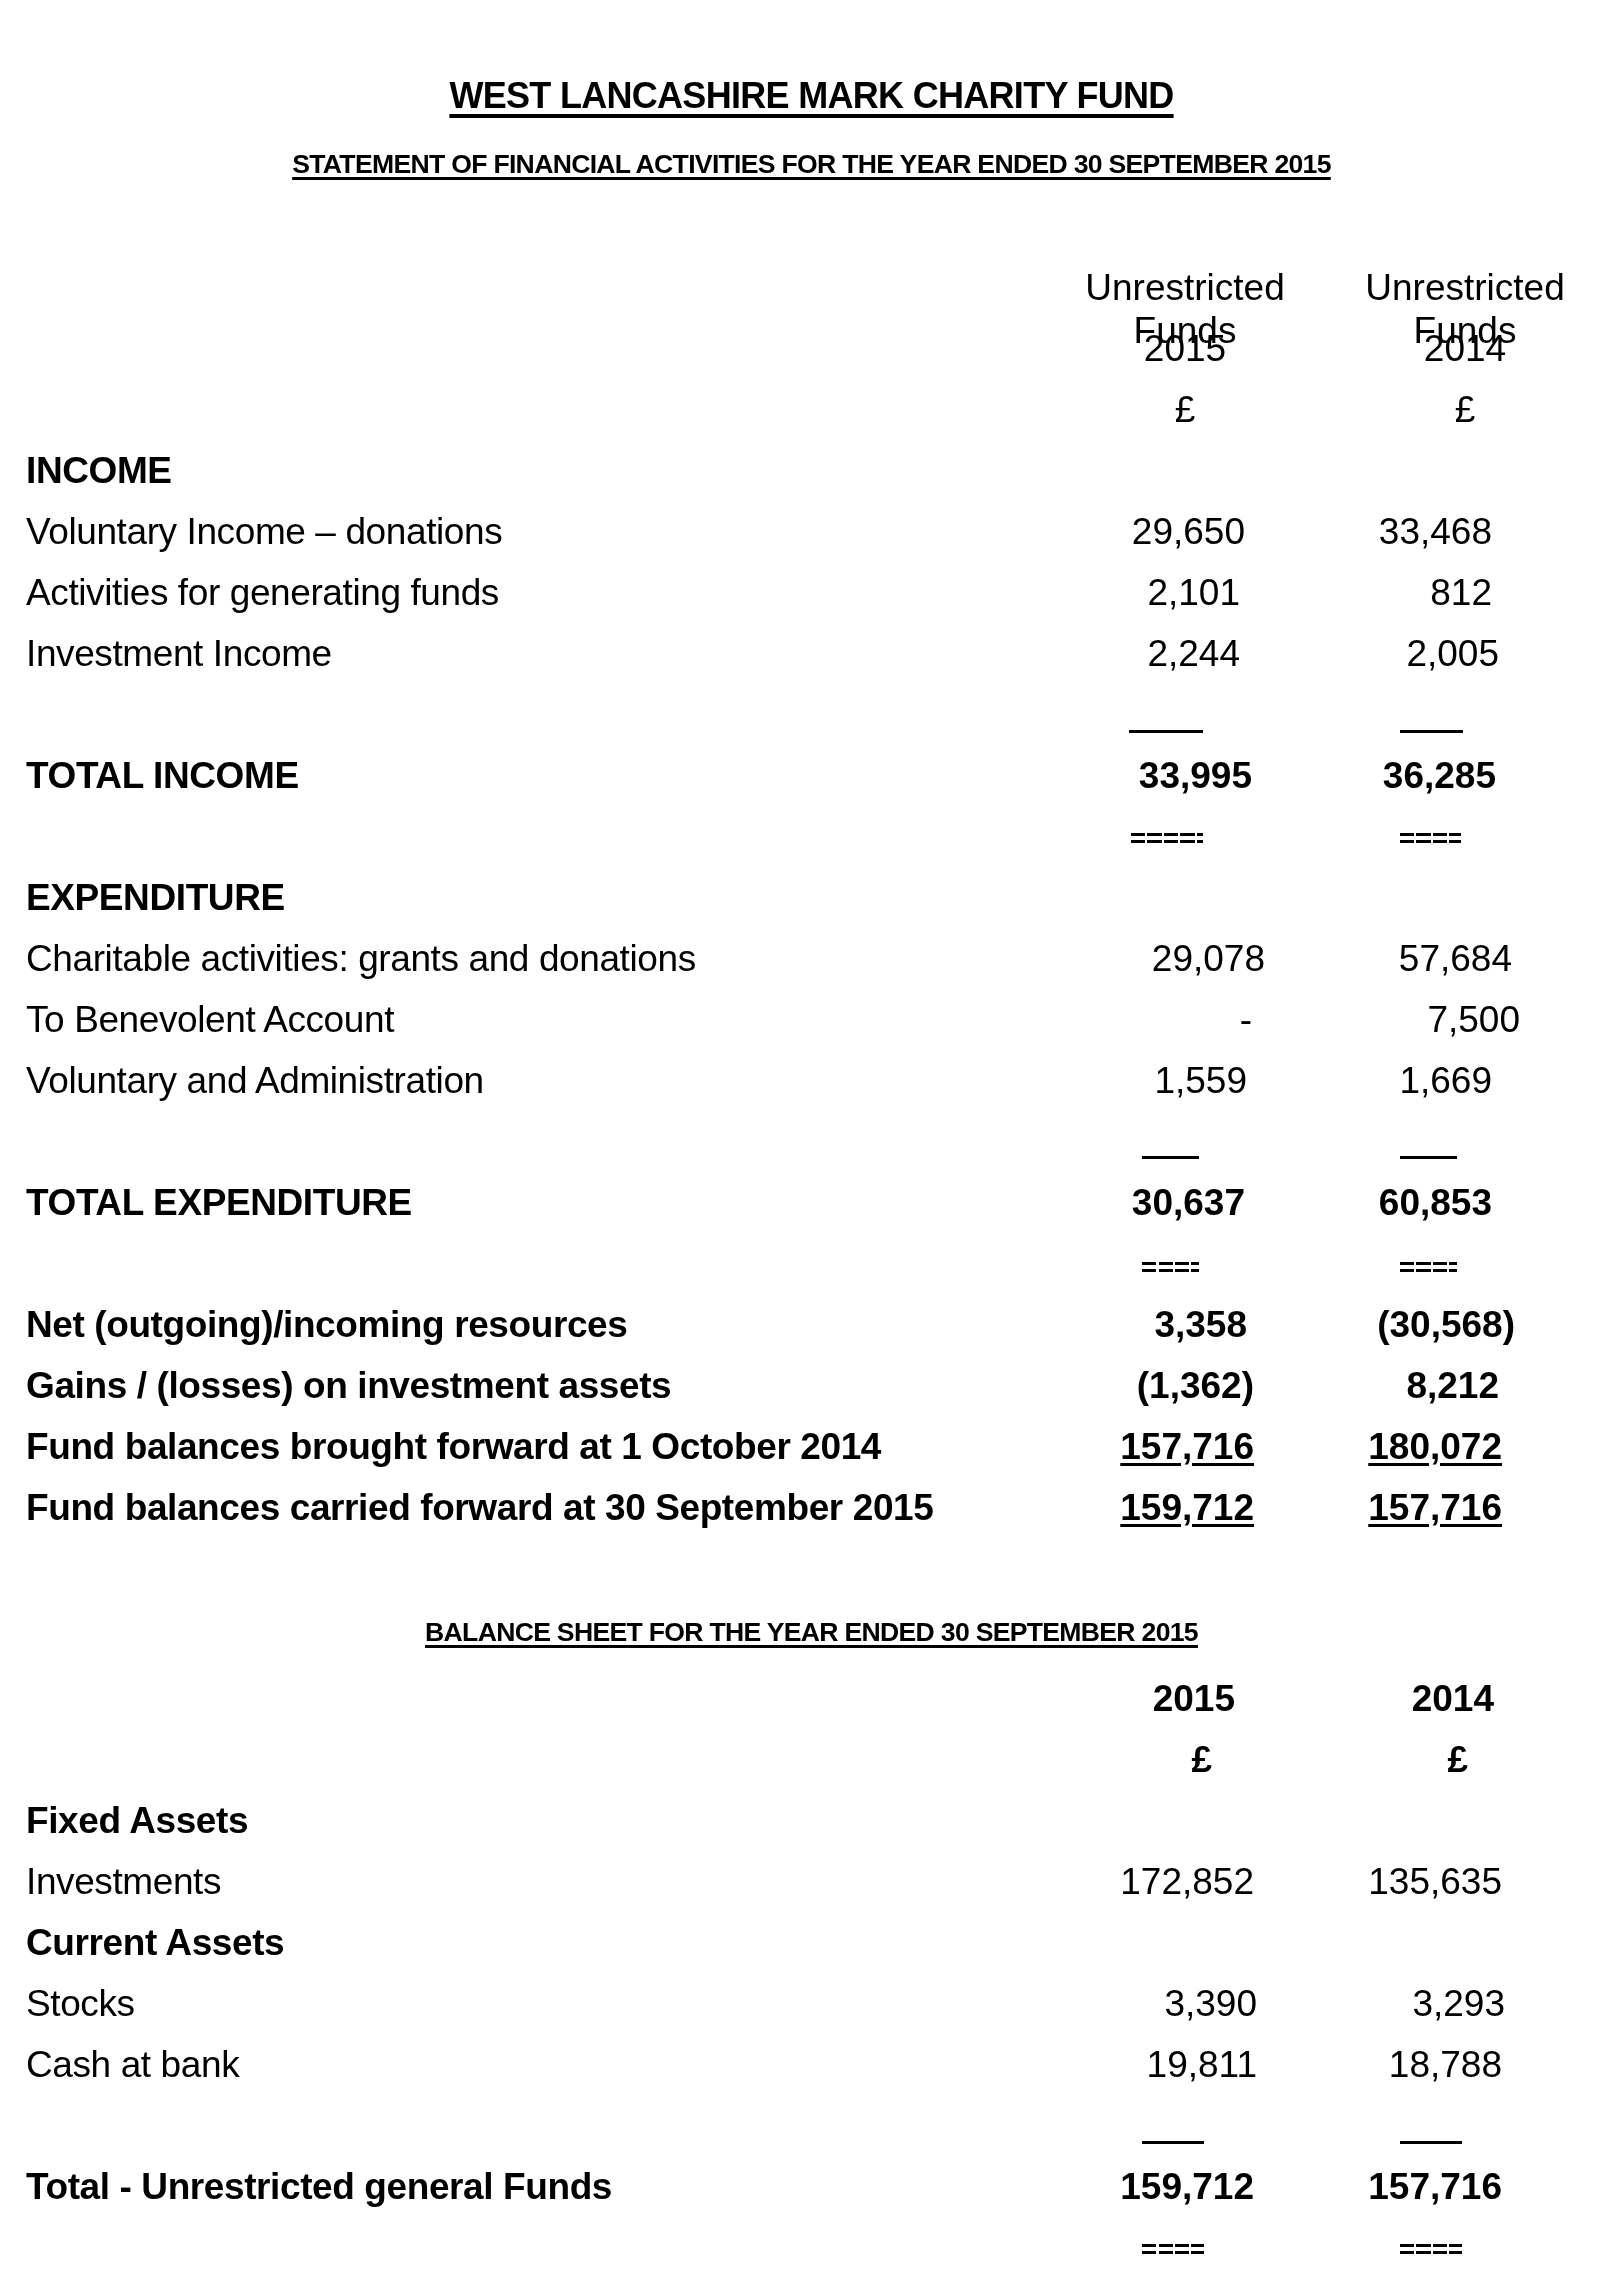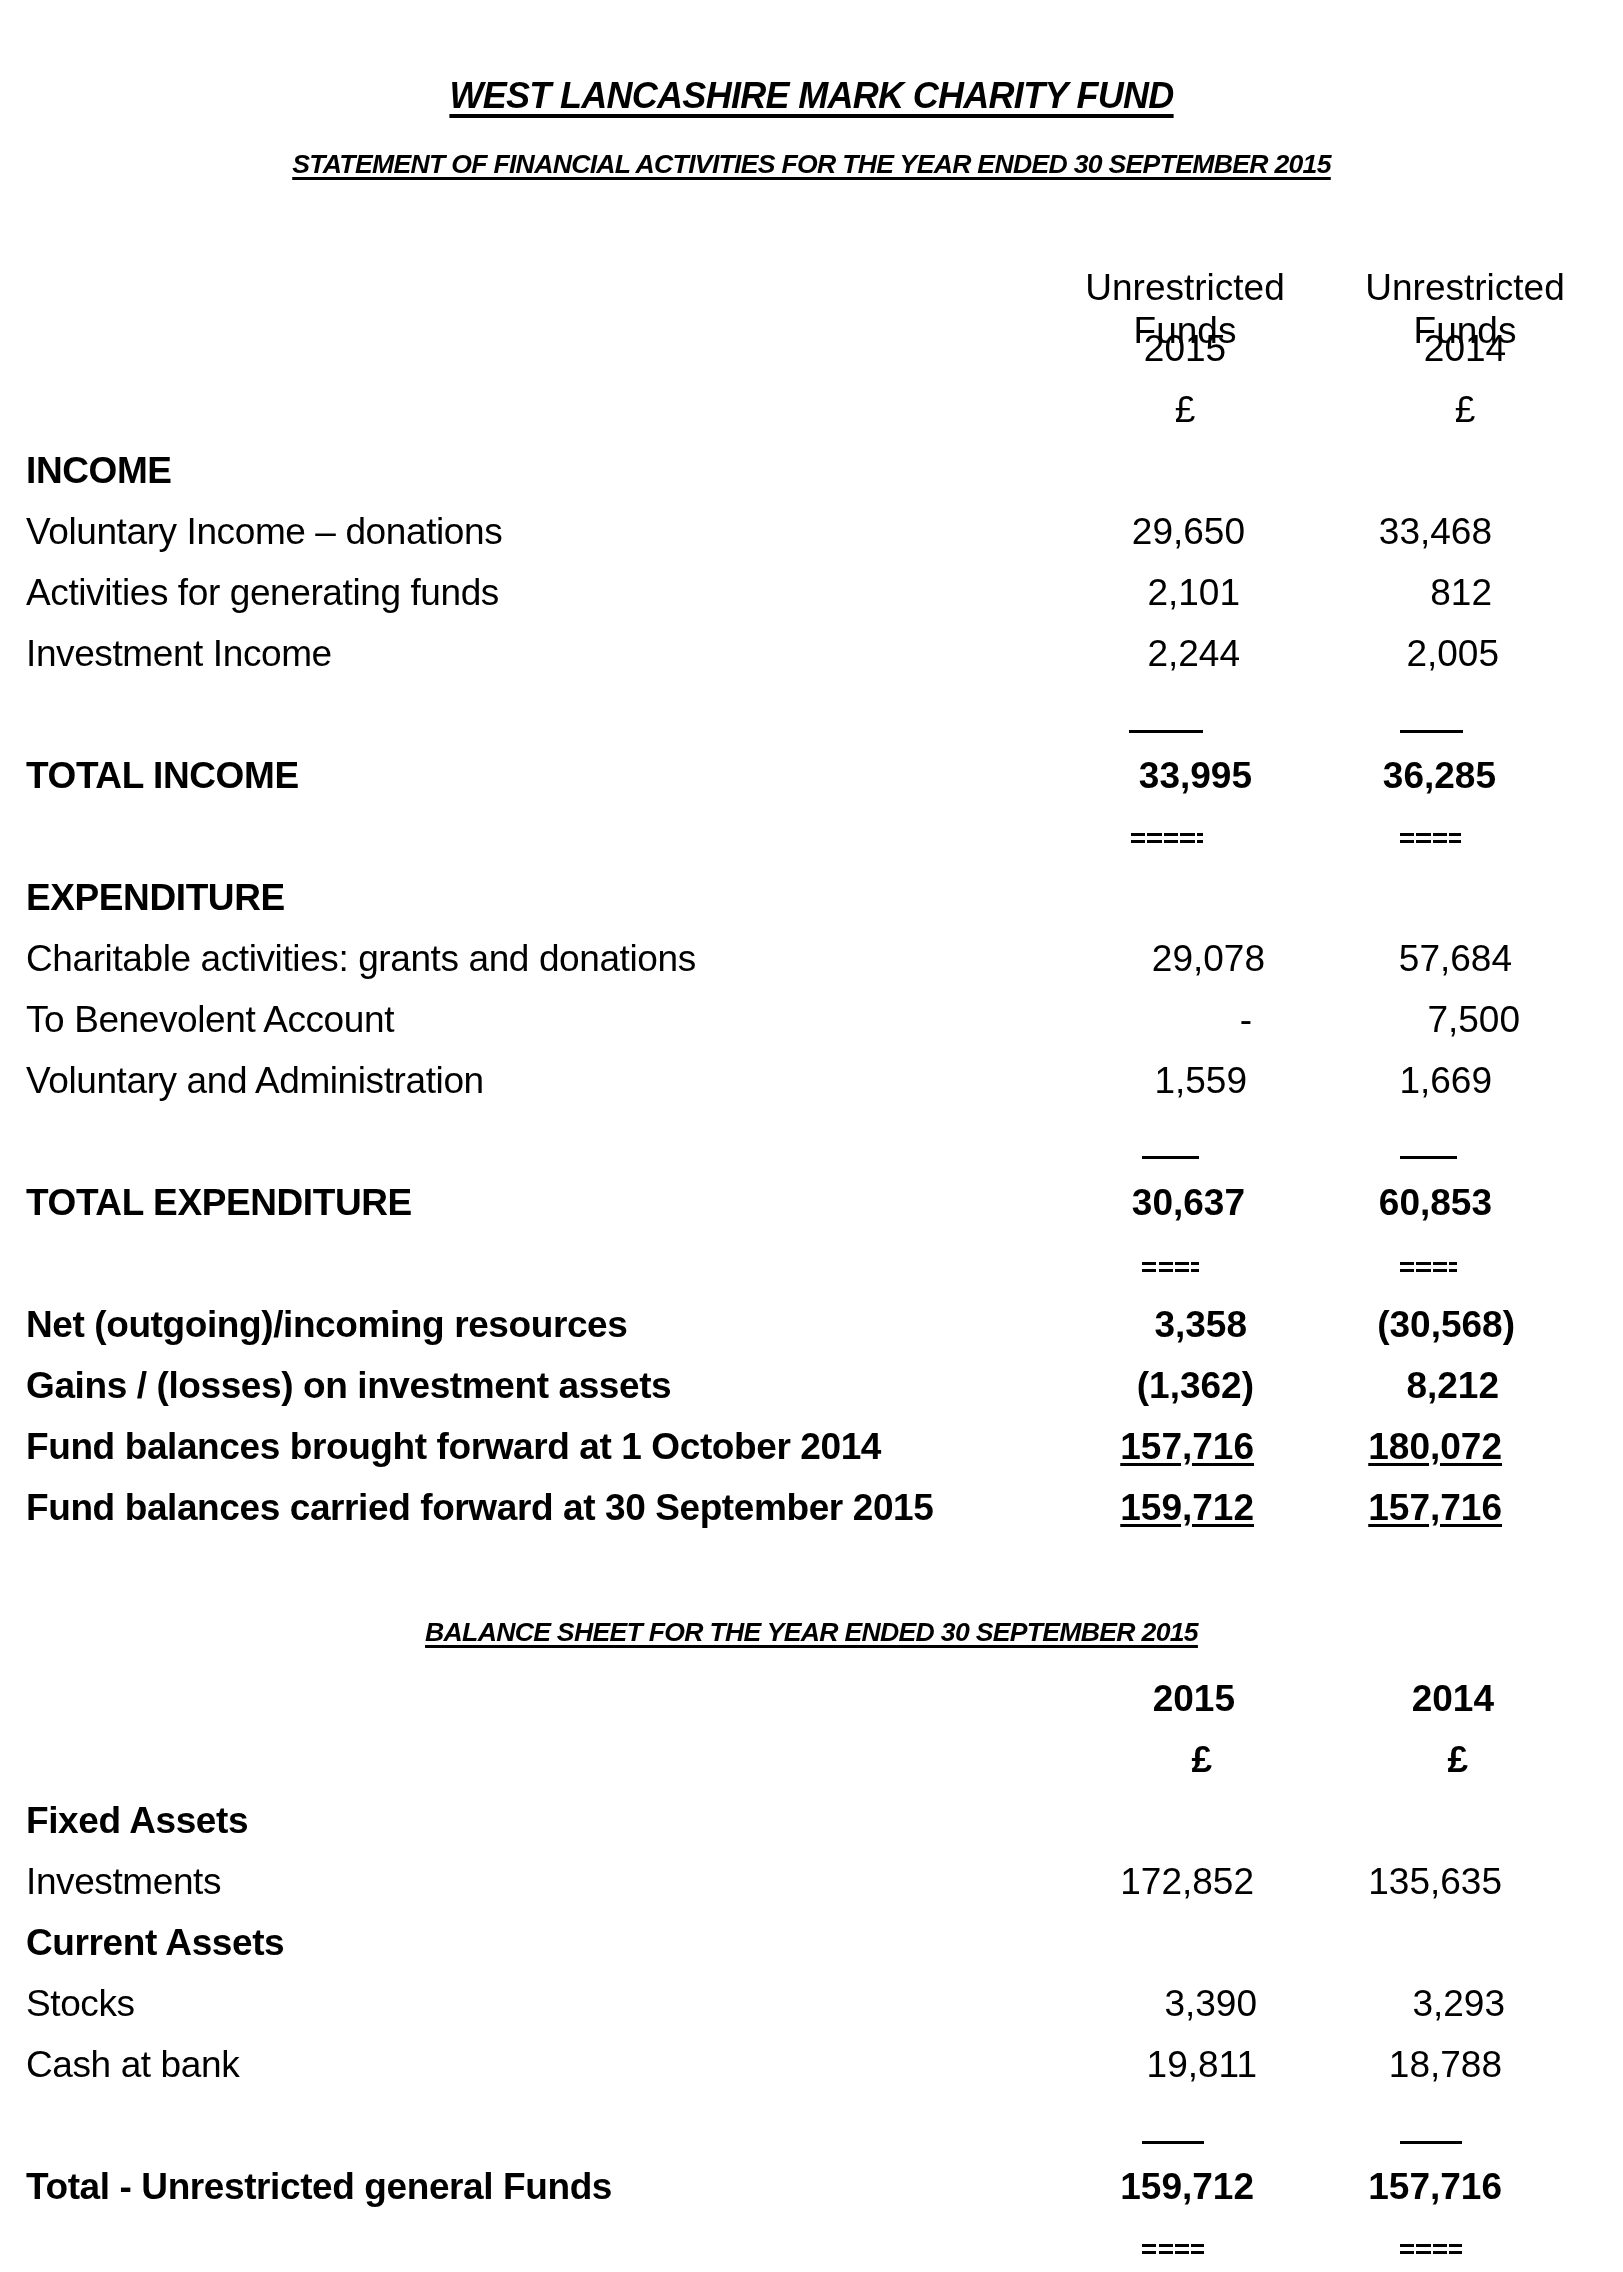--- a/index.html
+++ b/index.html
@@ -1,20 +1,20 @@
 <!DOCTYPE html>
 <html style="font-size:11.5px"><head>
   <meta charset="utf-8">
   <style>
     html, body { margin: 0; padding: 0; background: #ffffff; }
     body {
       width: 1623px; height: 2273px; position: relative; overflow: hidden;
       font-family: "Liberation Sans", "DejaVu Sans", sans-serif; color: #000;
     }
-    .abs { position: absolute; white-space: nowrap; font-style: italic; }
+    .abs { position: absolute; white-space: nowrap; }
     .title {
       left: 0; width: 1623px; top: 75px; text-align: center;
       font-size: 36px; font-weight: bold; text-decoration: underline; text-decoration-thickness: 3.6px;
       text-underline-offset: 5.7px; letter-spacing: -0.7px;
     }
     .subtitle {
       left: 0; width: 1623px; top: 149px; text-align: center;
       font-size: 26.6px; font-weight: bold; text-decoration: underline; text-decoration-thickness: 2.9px;
       text-underline-offset: 4.3px; letter-spacing: -0.7px;
     }

